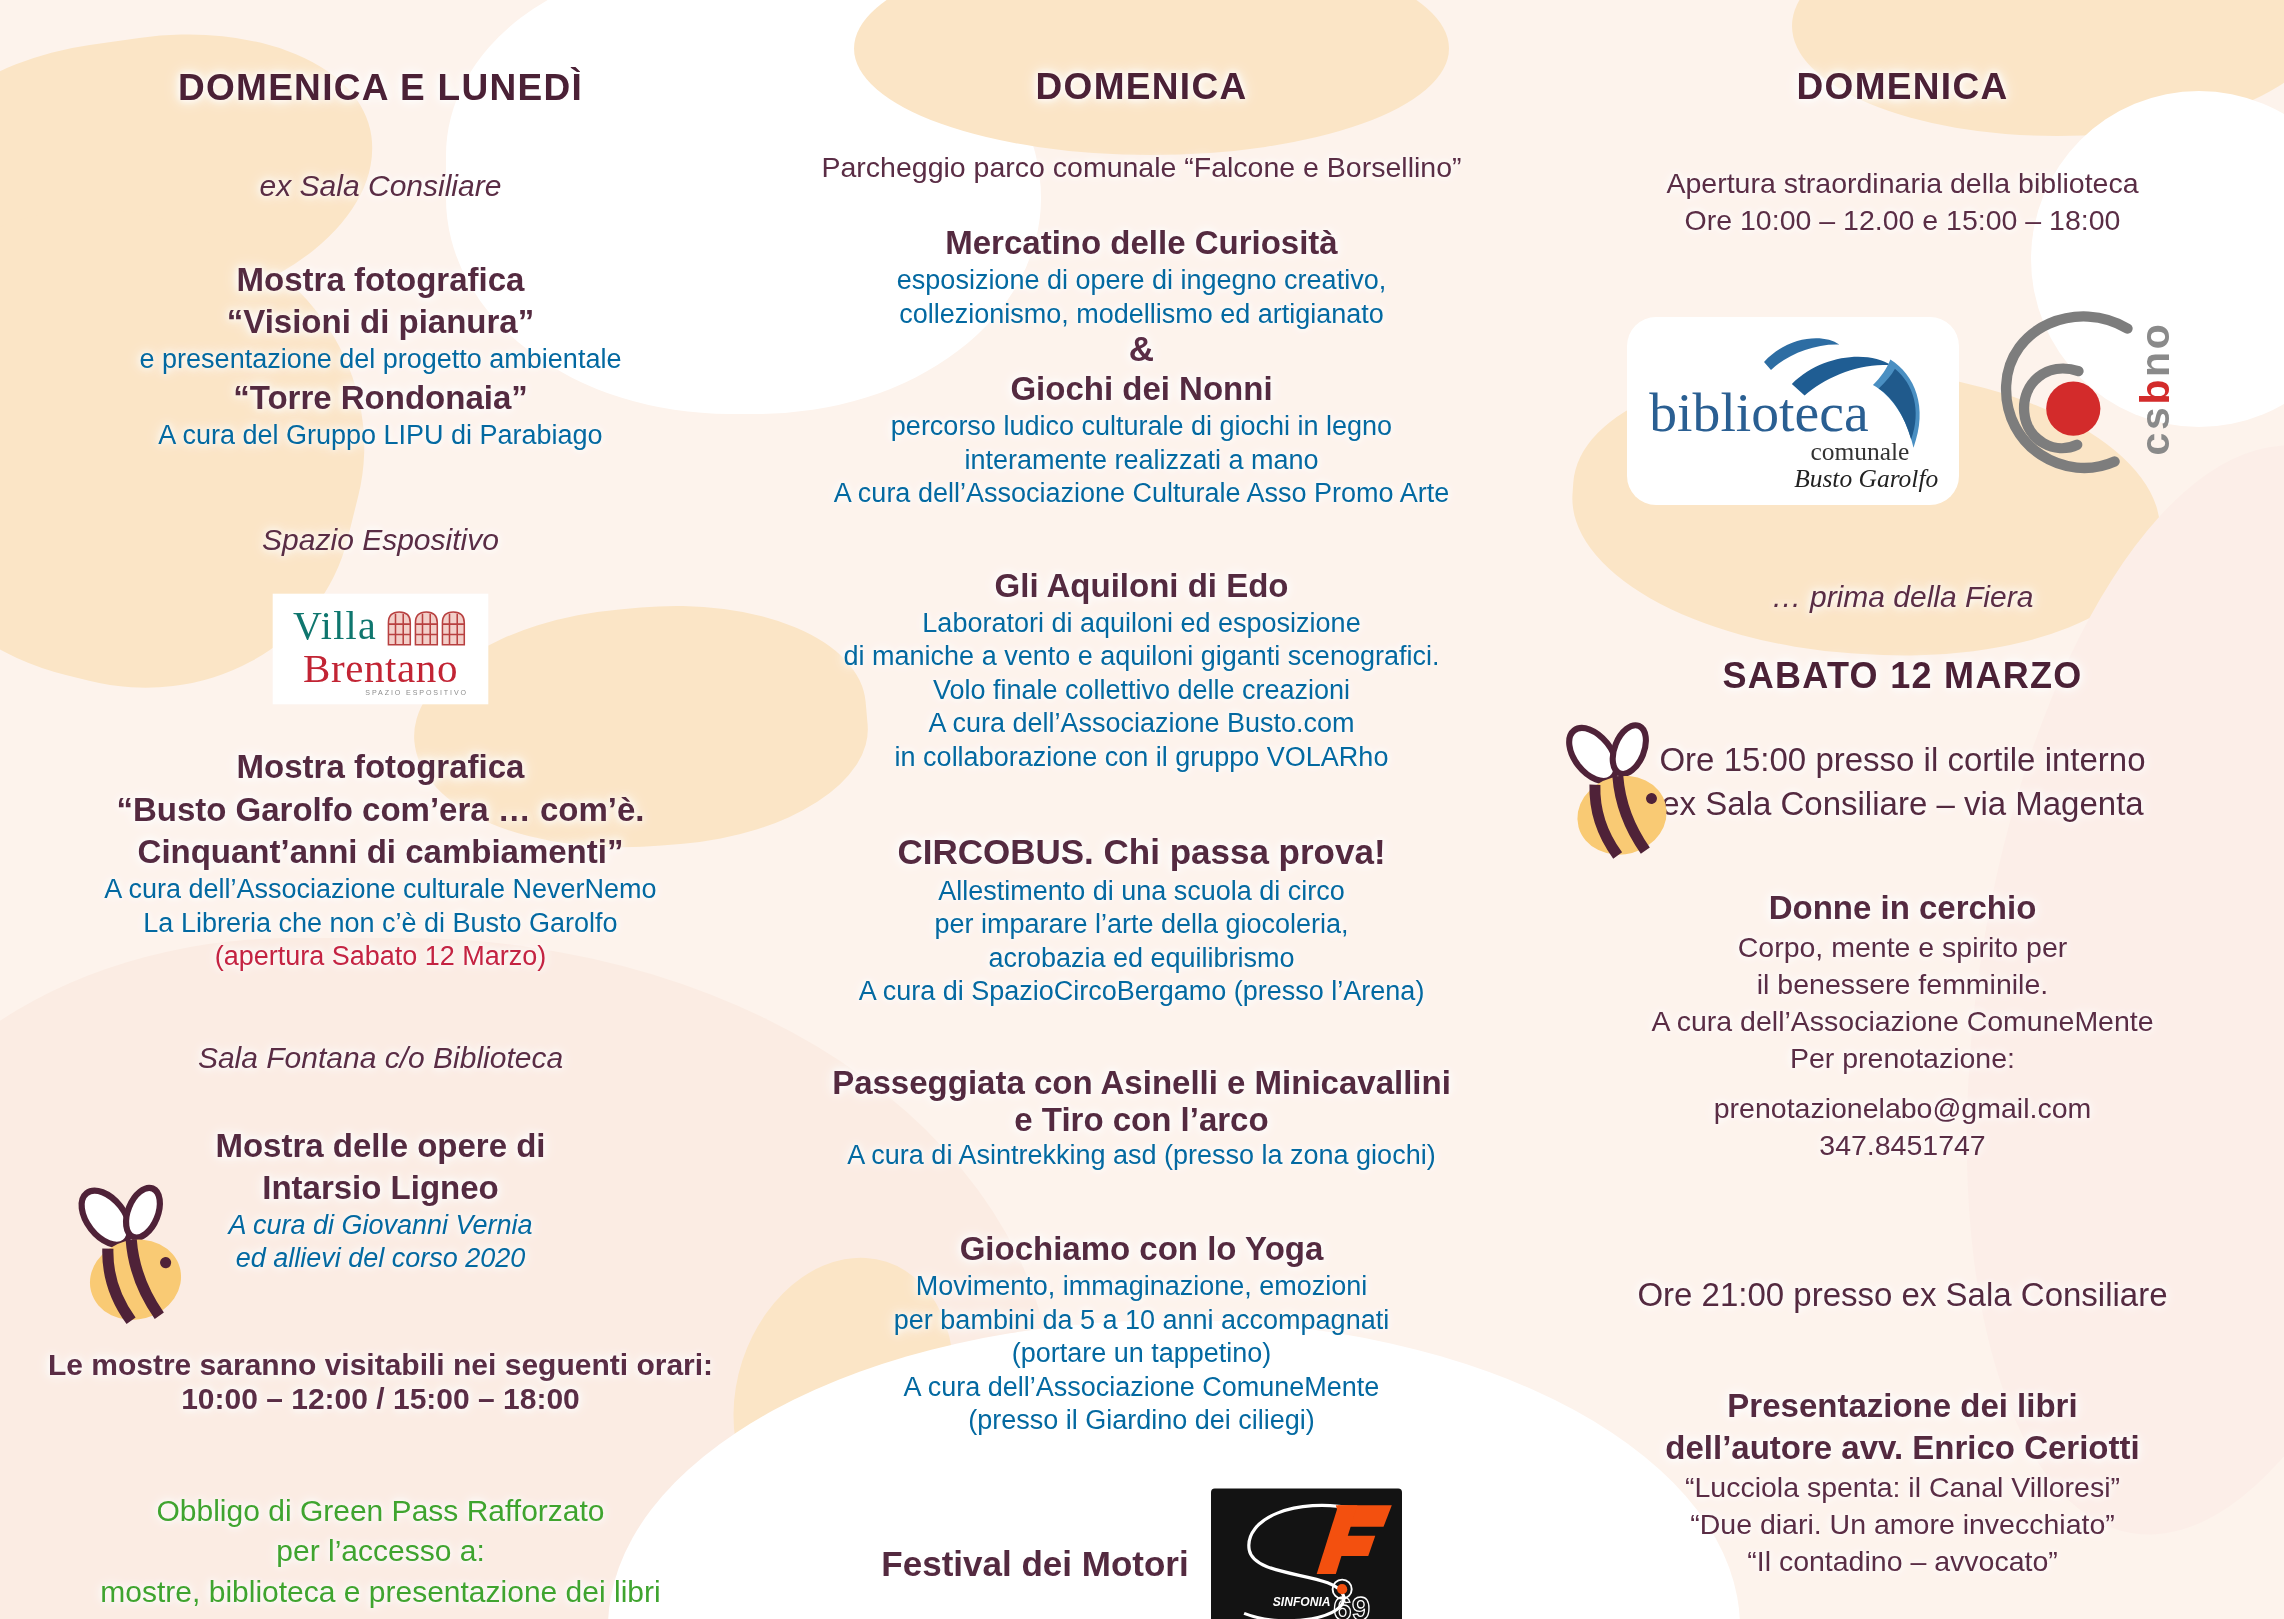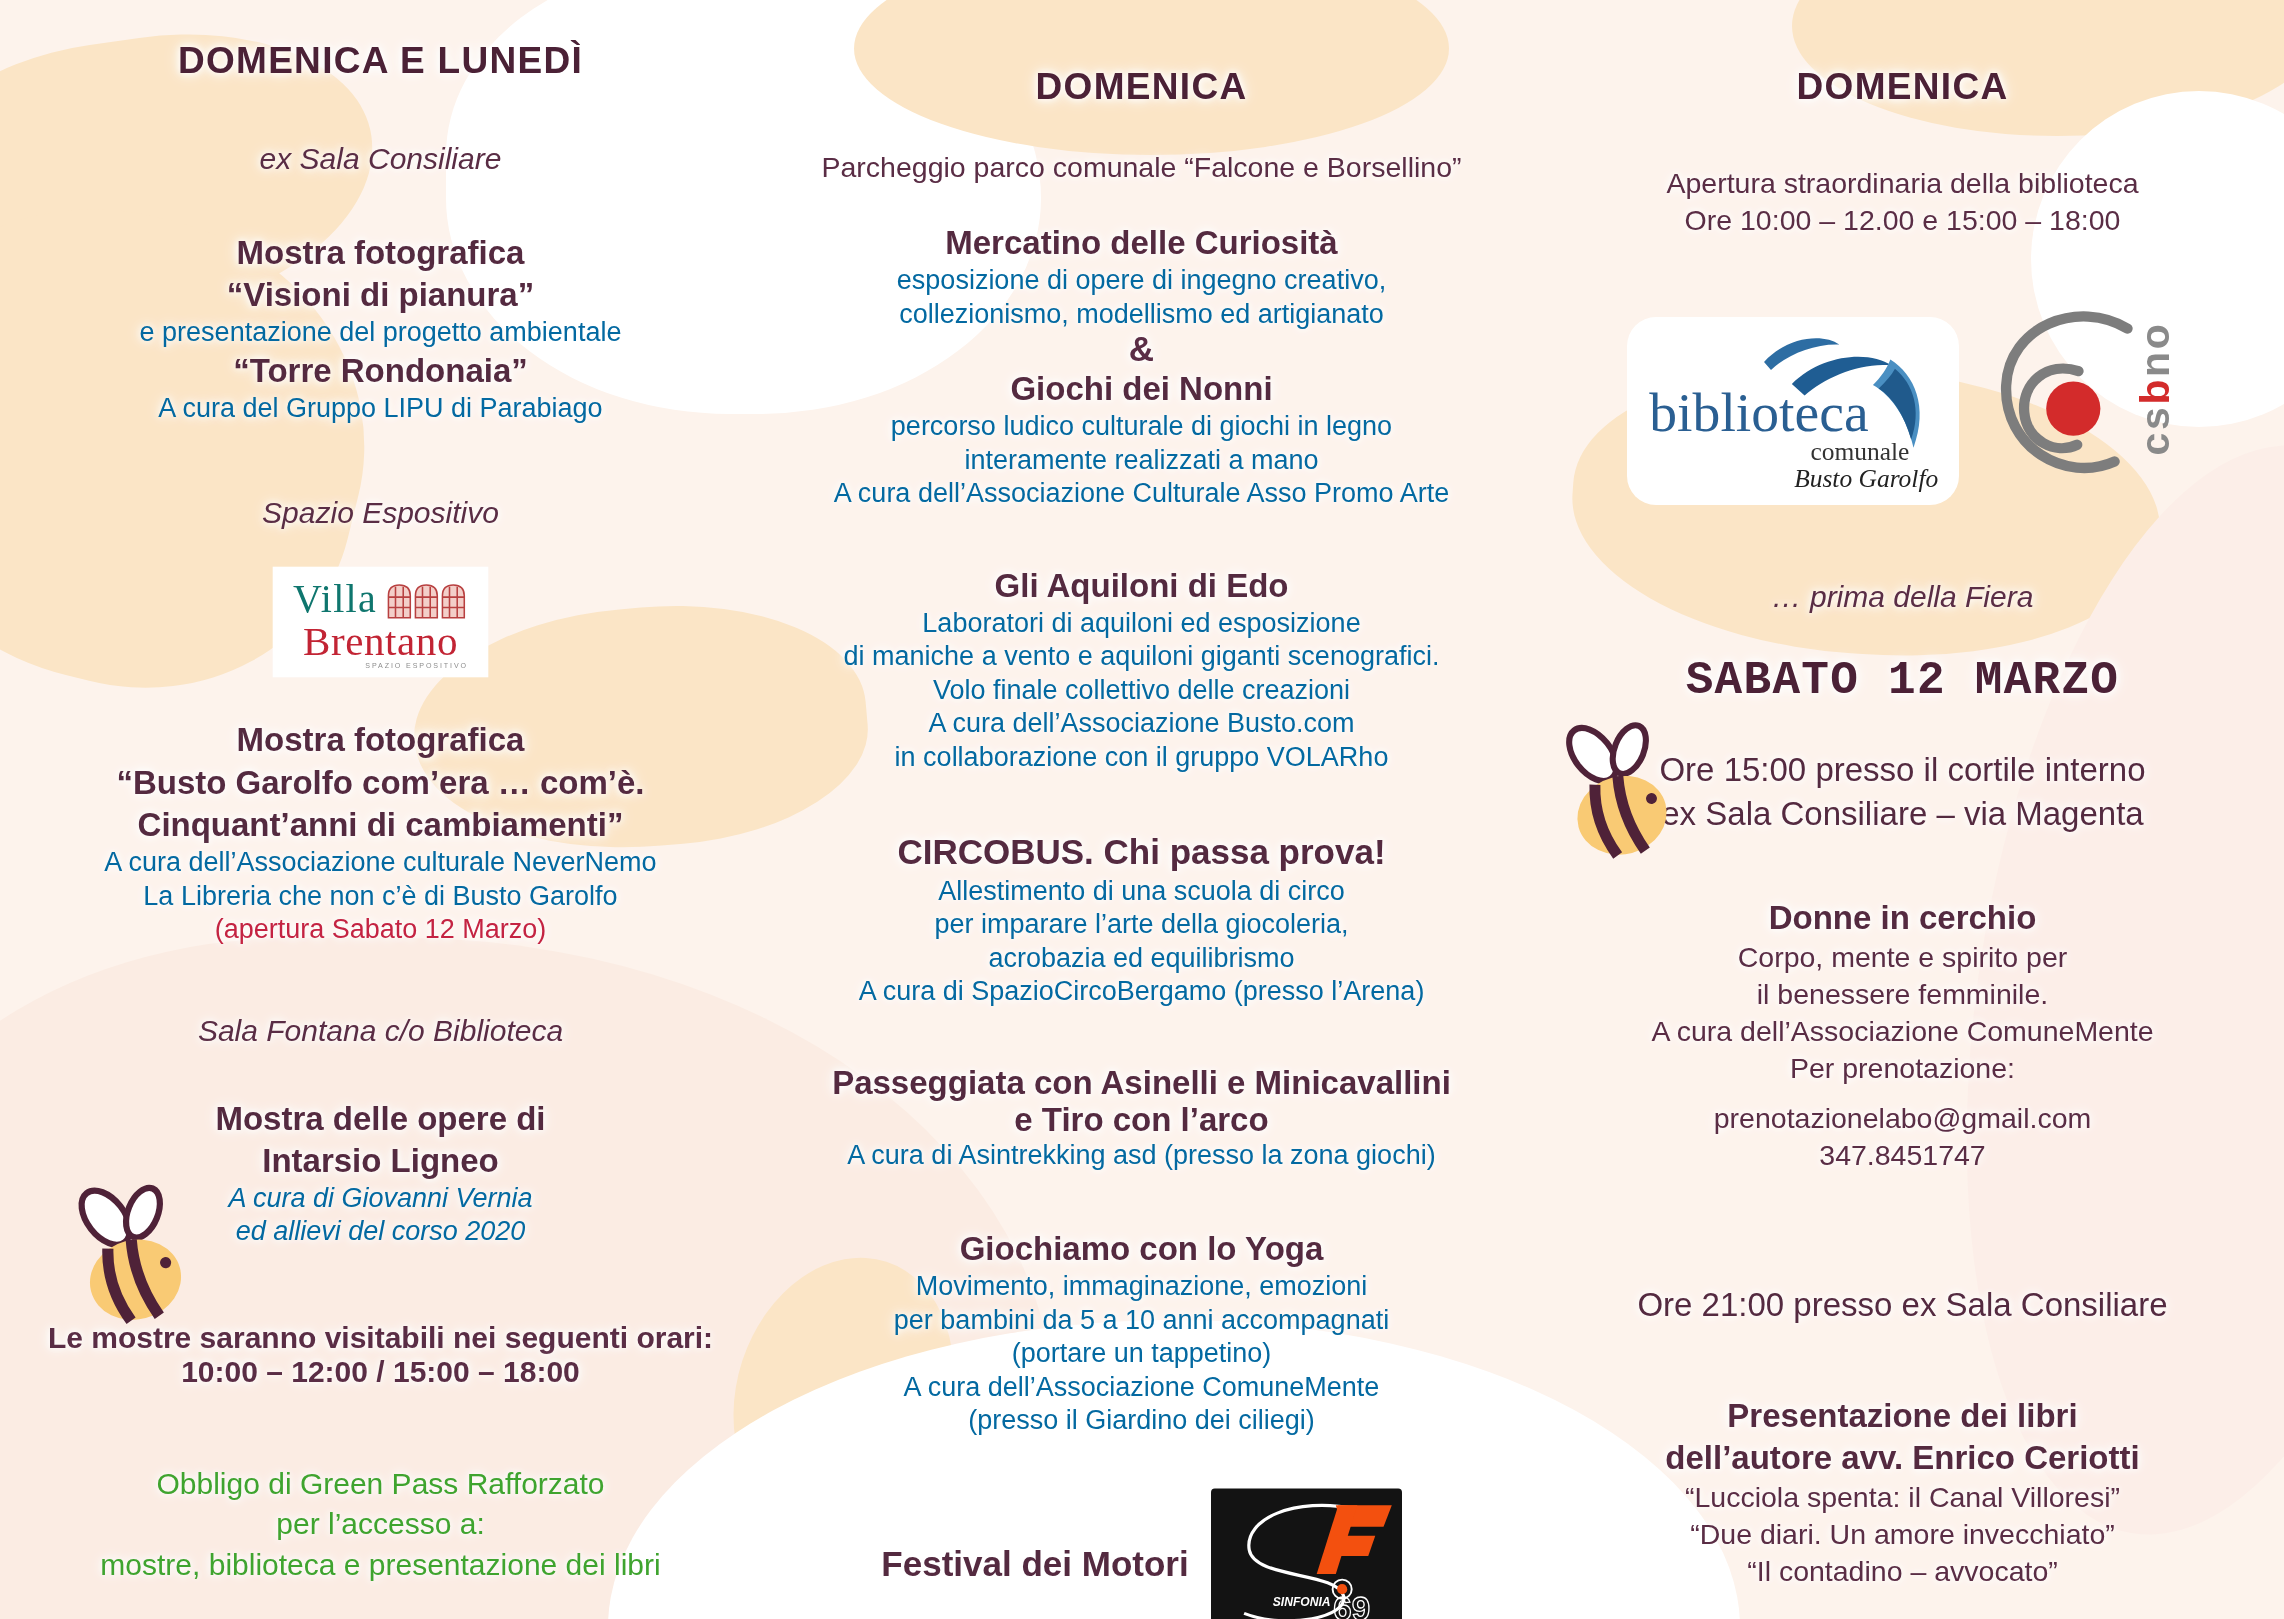--- a/index.html
+++ b/index.html
@@ -102,21 +102,21 @@
       <ellipse cx="60" cy="80" rx="37" ry="32" fill="#f9ca74"></ellipse>
       <path d="M45 50 q-9 30 3 61" stroke="#4f2238" stroke-width="9" fill="none"></path>
       <path d="M65 48 q-6 32 6 65" stroke="#4f2238" stroke-width="9" fill="none"></path>
       <circle cx="87" cy="73" r="4.5" fill="#4f2238"></circle>
     </g>
   </svg>
 
   <div class="cols">
 
     <div class="col">
-      <h2 class="hdr txt" style="margin-top:40px;">DOMENICA E LUNEDÌ</h2>
+      <h2 class="hdr txt" style="margin-top:67px;">DOMENICA E LUNEDÌ</h2>
       <div class="venue txt" style="margin-top:60px;">ex Sala Consiliare</div>
 
       <div style="margin-top:56px;">
         <div class="title txt">Mostra  fotografica</div>
         <div class="title txt">“Visioni di pianura”</div>
         <div class="body txt">e presentazione del progetto ambientale</div>
         <div class="title txt">“Torre Rondonaia”</div>
         <div class="body txt">A cura del Gruppo LIPU di Parabiago</div>
       </div>
 
@@ -259,21 +259,21 @@
             <path d="M236,52 C160,6 52,48 48,140 C44,236 140,292 216,258" stroke="#7d7d7d" stroke-width="16" fill="none" stroke-linecap="round"></path>
             <path d="M160,118 C112,102 72,136 76,182 C80,226 124,248 158,232" stroke="#7d7d7d" stroke-width="16" fill="none" stroke-linecap="round"></path>
             <circle cx="152" cy="176" r="42" fill="#d32b2b"></circle>
           </svg>
           <div class="csbno-text"><span>cs</span><span class="bred">b</span><span>no</span></div>
         </div>
       </div>
 
       <div class="venue txt" style="margin-top:72px;">… prima della Fiera</div>
 
-      <h2 class="hdr txt" style="margin-top:41px;font-size:46px;font-family:Liberation Mono, monospace;">SABATO 12 MARZO</h2>
+      <h2 class="hdr txt" style="margin-top:41px;font-size:36px;">SABATO 12 MARZO</h2>
 
       <div style="margin-top:41px;">
         <div class="mid52 txt">Ore 15:00 presso il cortile interno</div>
         <div class="mid52 txt">ex Sala Consiliare – via Magenta</div>
       </div>
 
       <div style="margin-top:60px;">
         <div class="title txt">Donne in cerchio</div>
         <div class="body3 txt">Corpo, mente e spirito per</div>
         <div class="body3 txt">il benessere femminile.</div>

